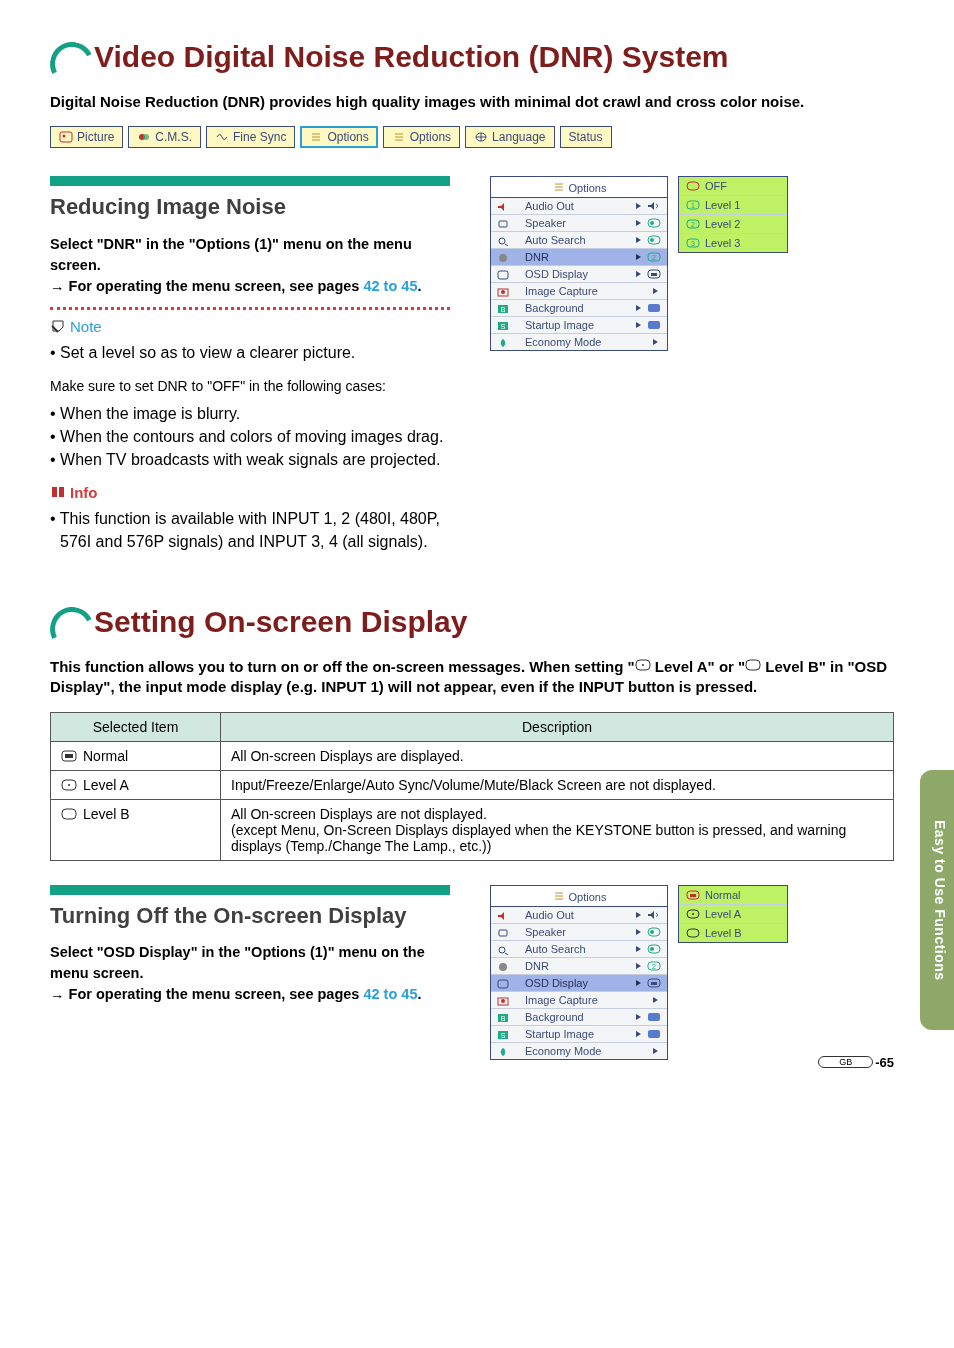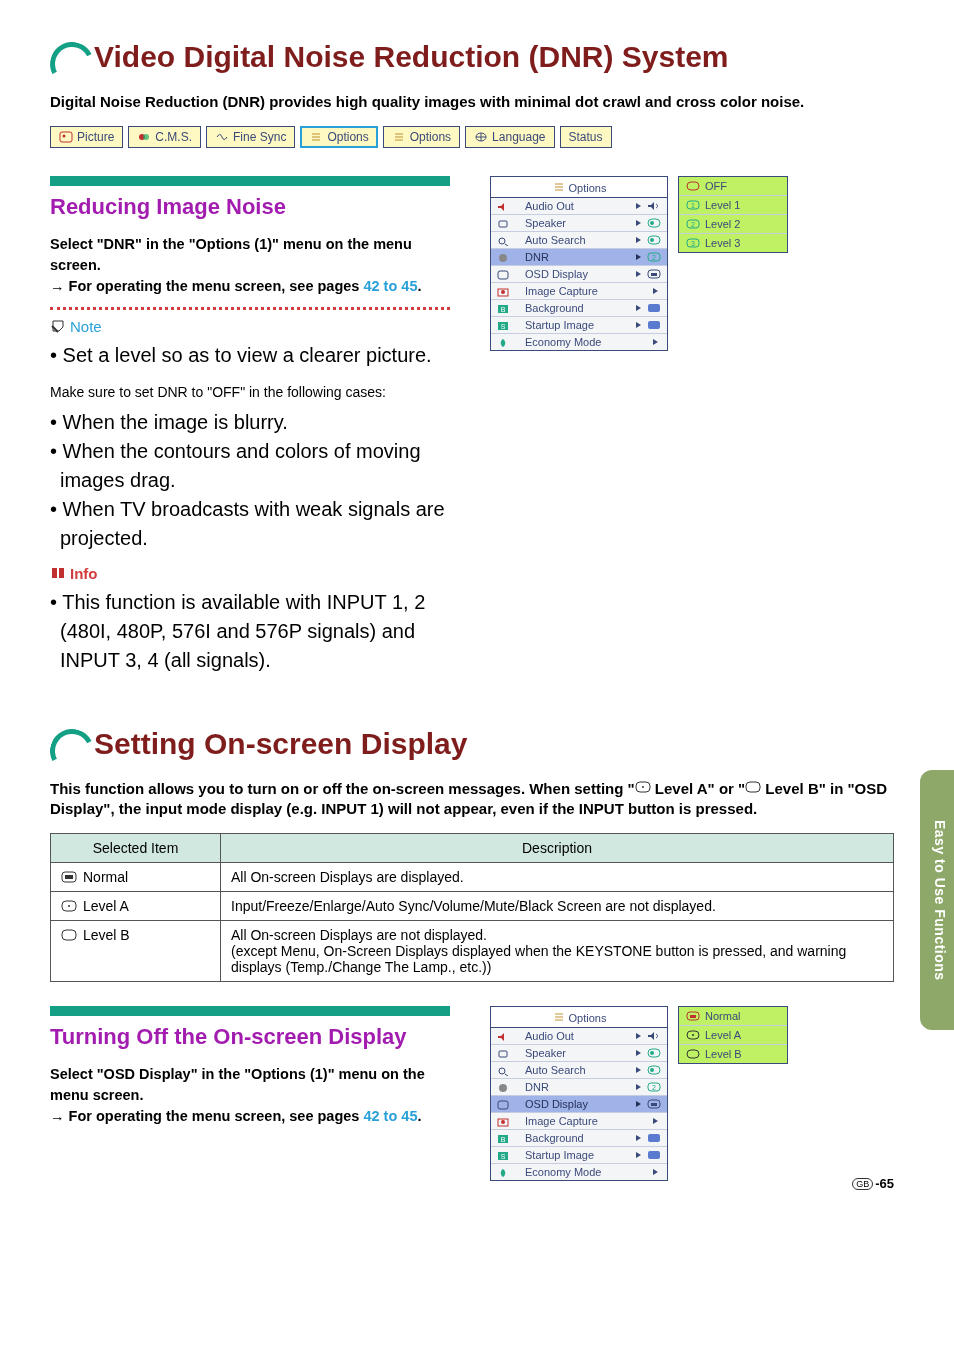--- a/index.html
+++ b/index.html
@@ -90,21 +90,21 @@
     display: flex;
     gap: 10px;
     align-items: flex-start;
   }
   .green-bar {
     height: 10px;
     background: #14a085;
     margin-bottom: 8px;
   }
   h2.red {
-    color: #a21caf;
+    color: #404040;
     font-size: 22px;
     font-weight: 800;
     font-family: Arial, Helvetica, sans-serif;
     margin: 0 0 14px 0;
     line-height: 1.15;
   }
   .body-text {
     font-size: 14.5px;
     line-height: 1.45;
   }
@@ -119,21 +119,21 @@
     align-items: center;
     gap: 6px;
     font-size: 15px;
     margin-bottom: 6px;
   }
   .note-hdr span { color: #2aa0d8; }
   .info-hdr span { color: #d23c3c; font-weight: bold; }
   ul.bullets {
     margin: 4px 0 12px 0;
     padding-left: 10px;
-    font-size: 20px;
+    font-size: 16px;
     line-height: 1.45;
   }
   ul.bullets li {
     list-style: none;
     text-indent: -10px;
   }
   ul.bullets li::before { content: "• "; }
   .plain {
     font-size: 14px;
     line-height: 1.45;
@@ -226,21 +226,21 @@
     right: 60px;
     font-size: 13px;
     display: flex;
     align-items: center;
     gap: 2px;
   }
   .gb-pill {
     border: 1px solid #333;
     border-radius: 8px;
     font-size: 9px;
-    padding: 0 3px;
+    padding: 0 20px;
   }
   .sec2 { margin-top: 40px; }
 
   .lvl-icon {
     display:inline-flex; width:16px; height:14px;
     align-items:center; justify-content:center;
   }
 </style>
 </head>
 <body>

